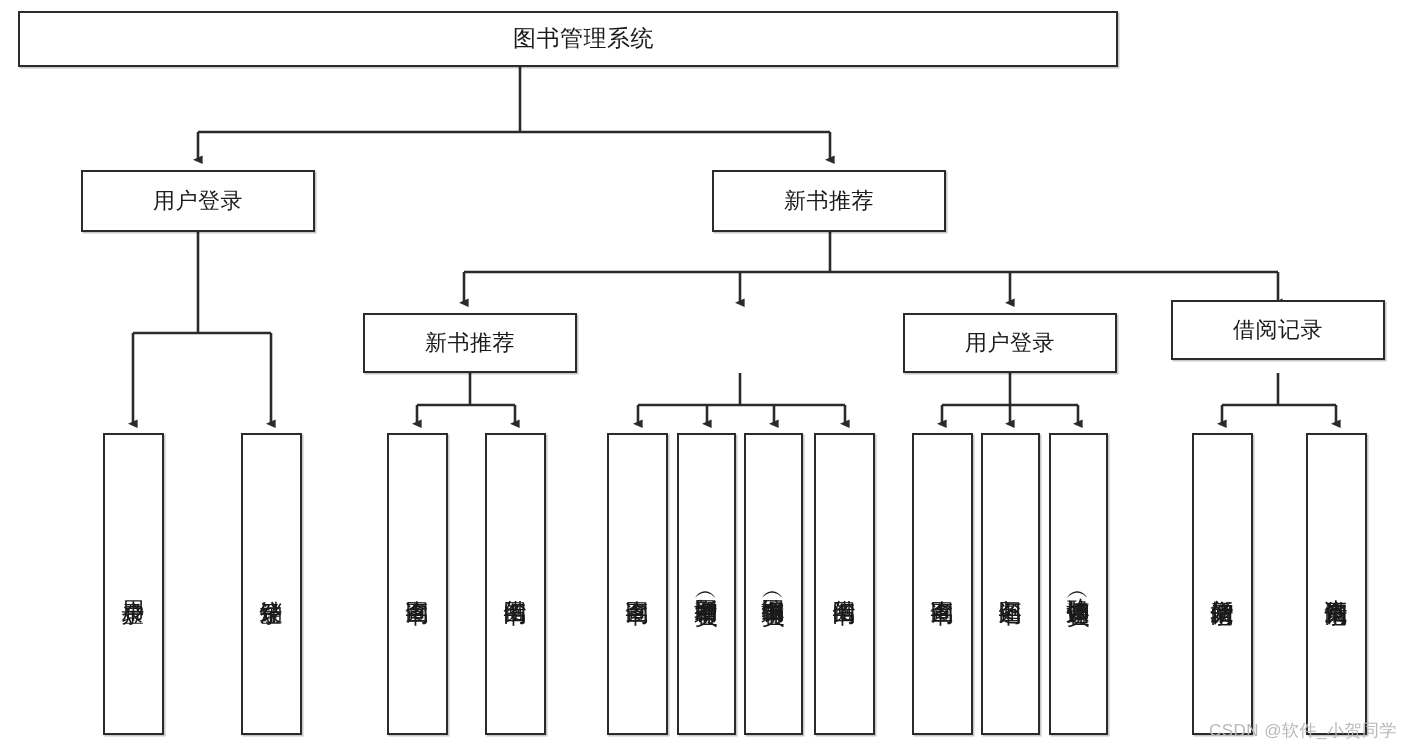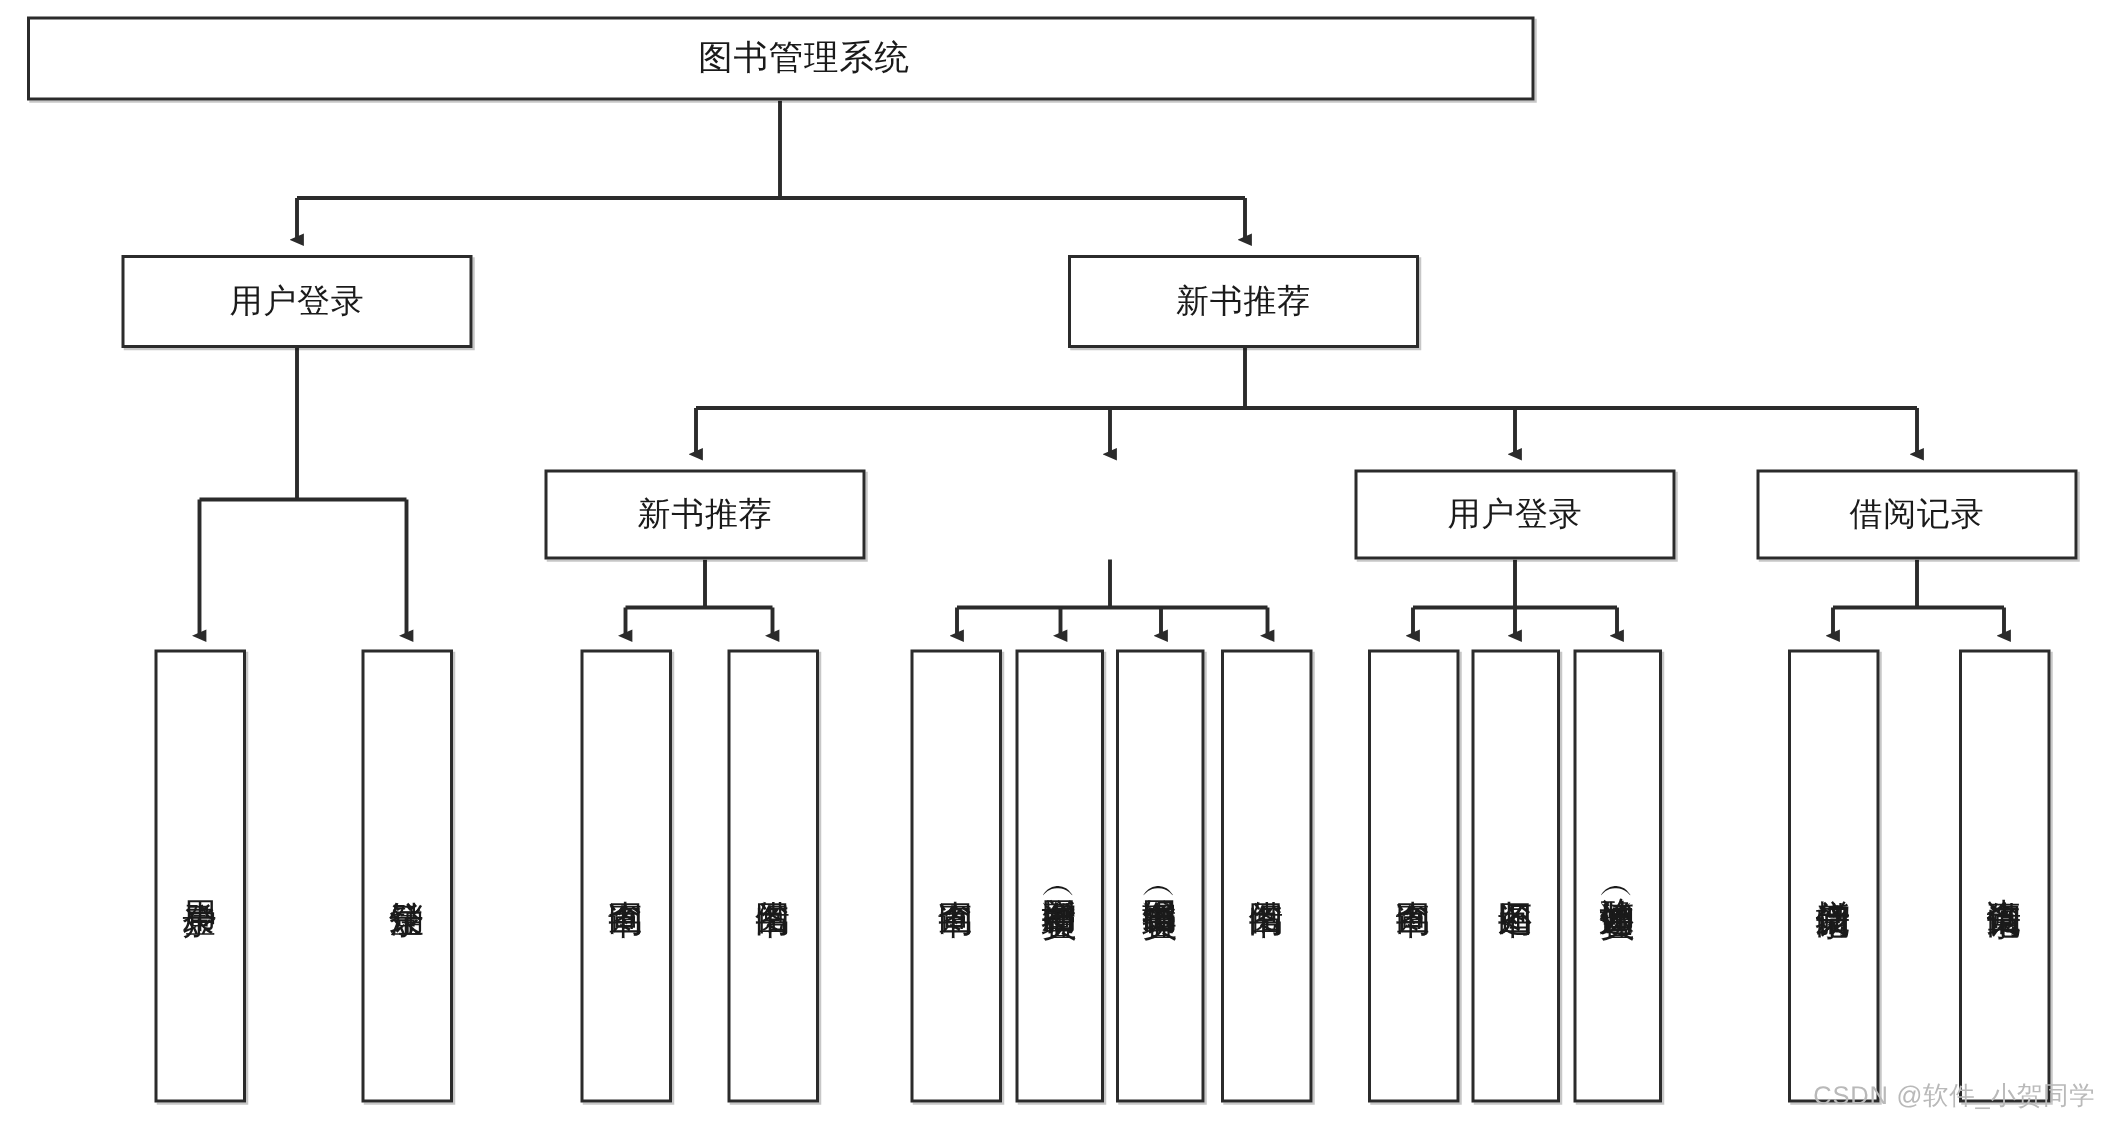--- a/index.html
+++ b/index.html
@@ -115,38 +115,38 @@
       <path d="M1010,405 L1010,424" marker-end="url(#arrow)"></path>
       <path d="M1078,405 L1078,424" marker-end="url(#arrow)"></path>
 
       <path d="M1278,373 L1278,405"></path>
       <path d="M1222,405 L1336,405"></path>
       <path d="M1222,405 L1222,424" marker-end="url(#arrow)"></path>
       <path d="M1336,405 L1336,424" marker-end="url(#arrow)"></path>
     </g>
   </svg>
 
-  <div class="node root" style="left:18px; top:11px; width:1005px; height:56px;padding-left:31px;">
+  <div class="node root" style="left:18px; top:11px; width:1100px; height:56px;padding-left:31px;">
     <span class="node-label">图书管理系统</span>
   </div>
 
   <div class="node" style="left:81px; top:170px; width:234px; height:62px;">
     <span class="node-label">用户登录</span>
   </div>
   <div class="node" style="left:712px; top:170px; width:234px; height:62px;">
     <span class="node-label">新书推荐</span>
   </div>
 
   <div class="node" style="left:363px; top:313px; width:214px; height:60px;">
     <span class="node-label">新书推荐</span>
   </div>
   <div class="node" style="left:903px; top:313px; width:214px; height:60px;">
     <span class="node-label">用户登录</span>
   </div>
-  <div class="node" style="left:1171px; top:313px; width:214px; height:60px;">
+  <div class="node" style="left:1171px; top:300px; width:214px; height:60px;">
     <span class="node-label">借阅记录</span>
   </div>
 
   <div class="node vertical" style="left:103px; top:433px; width:61px; height:302px;">
     <span class="node-label">用户登录</span>
   </div>
   <div class="node vertical" style="left:241px; top:433px; width:61px; height:302px;">
     <span class="node-label">注销登录</span>
   </div>
 

